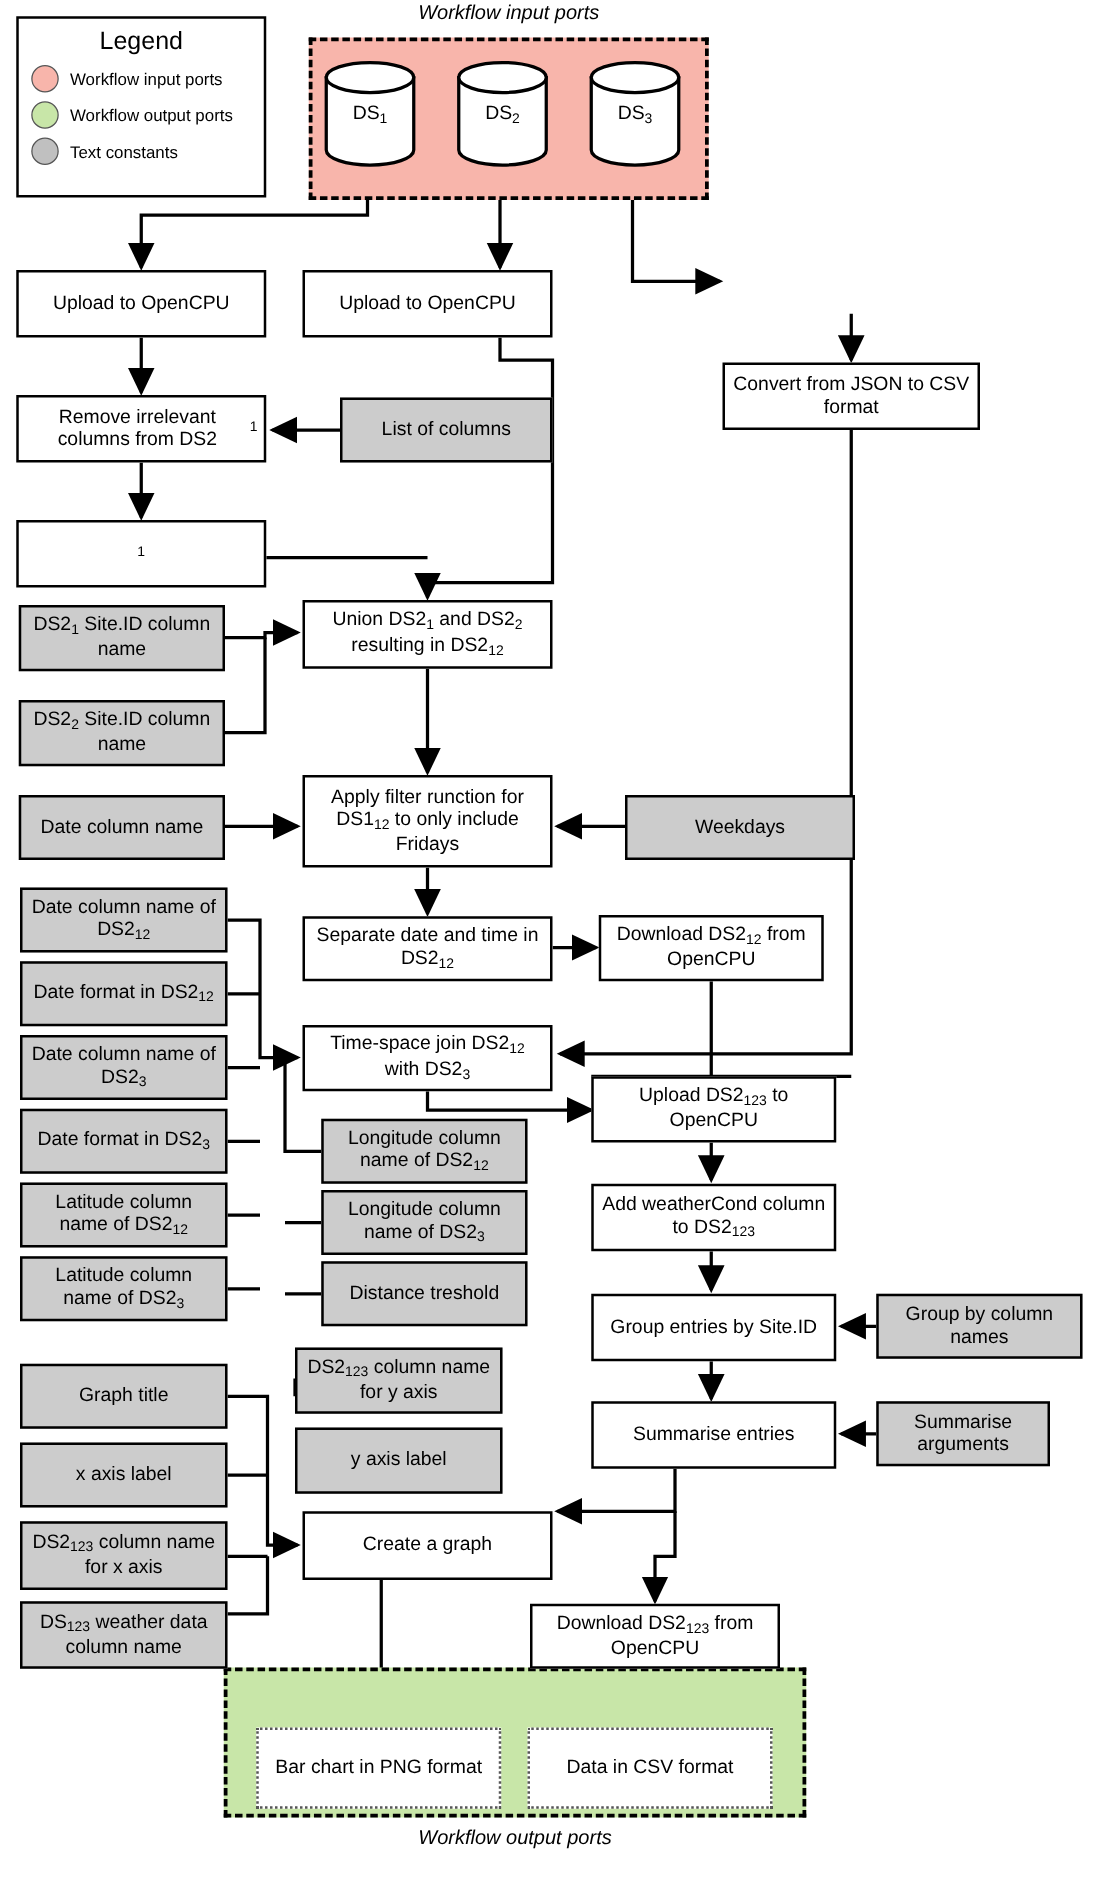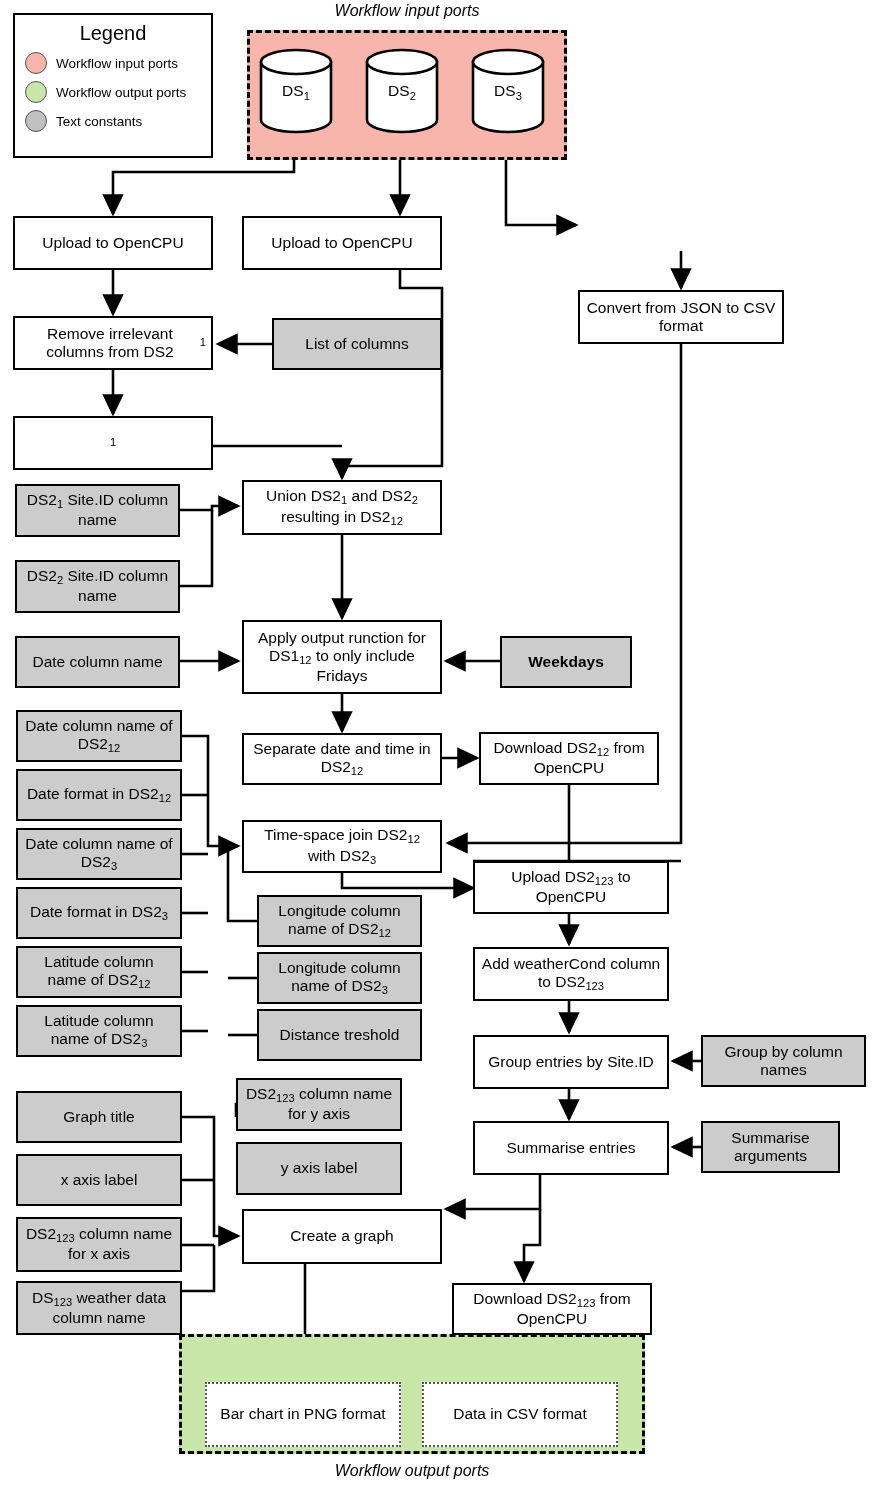--- a/index.html
+++ b/index.html
@@ -193,24 +193,24 @@
     <span><span>DS2</span><sub>2</sub> <span>Site.ID column name</span></span>
   </div>
 
   <div class="node" style="left:242px;top:480px;width:200px;height:55px;">
     <span><span>Union DS2</span><sub>1</sub><span> and DS2</span><sub>2</sub> <span>resulting in DS2</span><sub>12</sub></span>
   </div>
 
   <div class="node const" style="left:15px;top:636px;width:165px;height:52px;">Date column name</div>
 
   <div class="node" style="left:242px;top:620px;width:200px;height:74px;">
-    <span><span>Apply output runction for DS1</span><sub>12</sub><span> to only include Fridays</span></span>
-  </div>
-
-  <div class="node const" style="left:500px;top:636px;width:132px;height:52px;font-weight:bold;">Weekdays</div>
+    <span><span>Apply filter runction for DS1</span><sub>12</sub><span> to only include Fridays</span></span>
+  </div>
+
+  <div class="node const" style="left:500px;top:636px;width:184px;height:52px;">Weekdays</div>
 
   <div class="node const" style="left:16px;top:710px;width:166px;height:52px;">
     <span><span>Date column name of DS2</span><sub>12</sub></span>
   </div>
   <div class="node const" style="left:16px;top:769px;width:166px;height:52px;">
     <span><span>Date format in DS2</span><sub>12</sub></span>
   </div>
   <div class="node const" style="left:16px;top:828px;width:166px;height:52px;">
     <span><span>Date column name of DS2</span><sub>3</sub></span>
   </div>
@@ -269,21 +269,21 @@
     <span><span>DS</span><sub>123</sub><span> weather data column name</span></span>
   </div>
 
   <div class="node const" style="left:236px;top:1078px;width:166px;height:53px;">
     <span><span>DS2</span><sub>123</sub><span> column name for y axis</span></span>
   </div>
   <div class="node const" style="left:236px;top:1142px;width:166px;height:53px;">y axis label</div>
 
   <div class="node" style="left:242px;top:1209px;width:200px;height:55px;">Create a graph</div>
 
-  <div class="node" style="left:424px;top:1283px;width:200px;height:52px;margin-left:28px;">
+  <div class="node" style="left:424px;top:1283px;width:200px;height:52px;">
     <span><span>Download DS2</span><sub>123</sub><span> from OpenCPU</span></span>
   </div>
 
   <div class="group outports" style="left:179px;top:1334px;width:466px;height:120px;"></div>
   <div class="node port" style="left:205px;top:1382px;width:196px;height:65px;">Bar chart in PNG format</div>
   <div class="node port" style="left:422px;top:1382px;width:196px;height:65px;">Data in CSV format</div>
   <div class="grouplabel" style="left:179px;top:1462px;width:466px;">Workflow output ports</div>
 
 </div>
 

